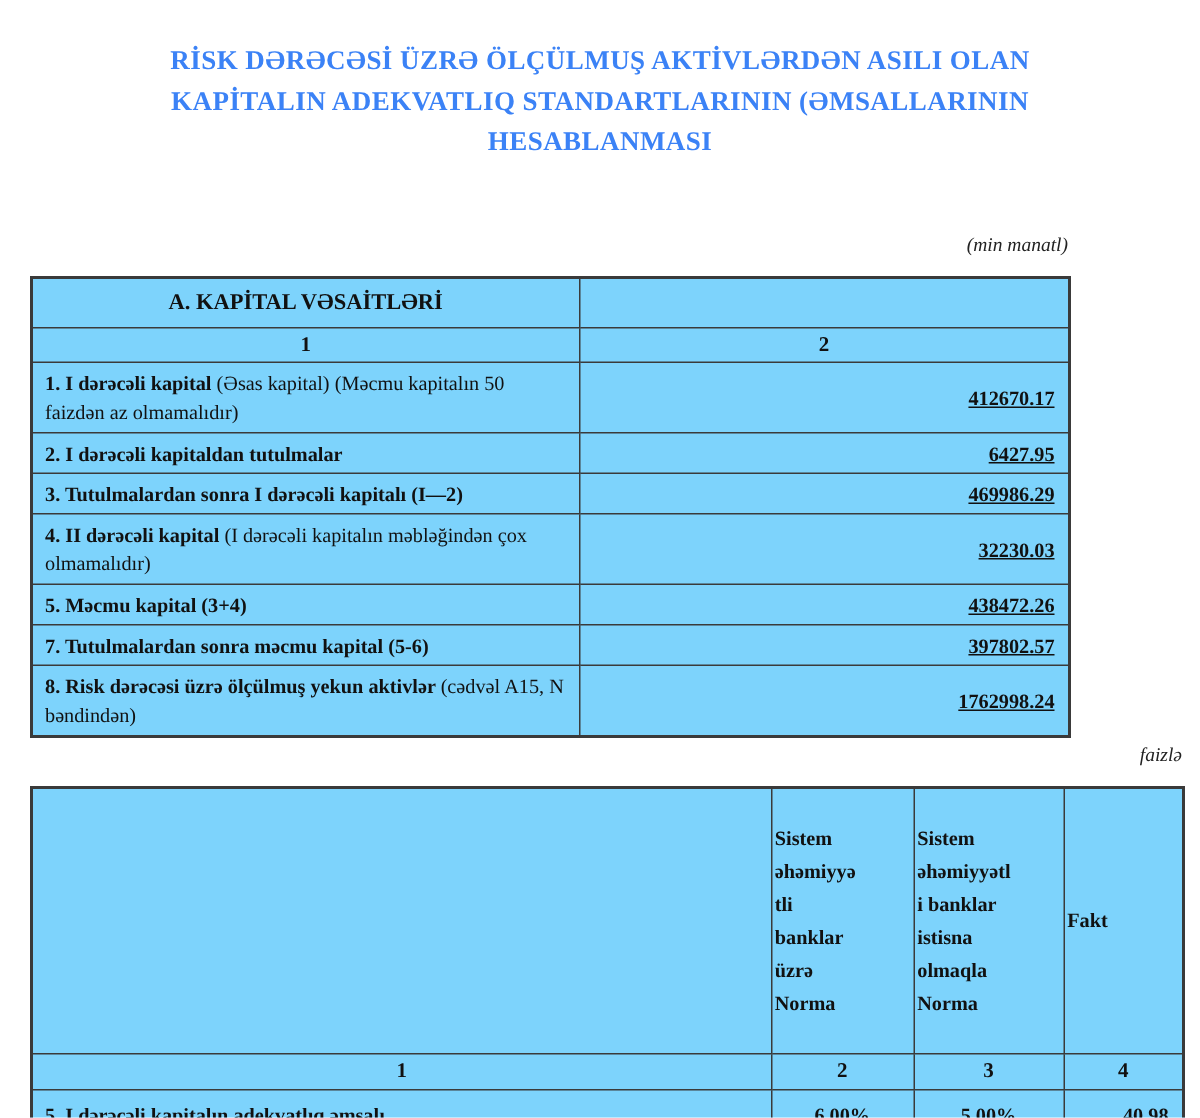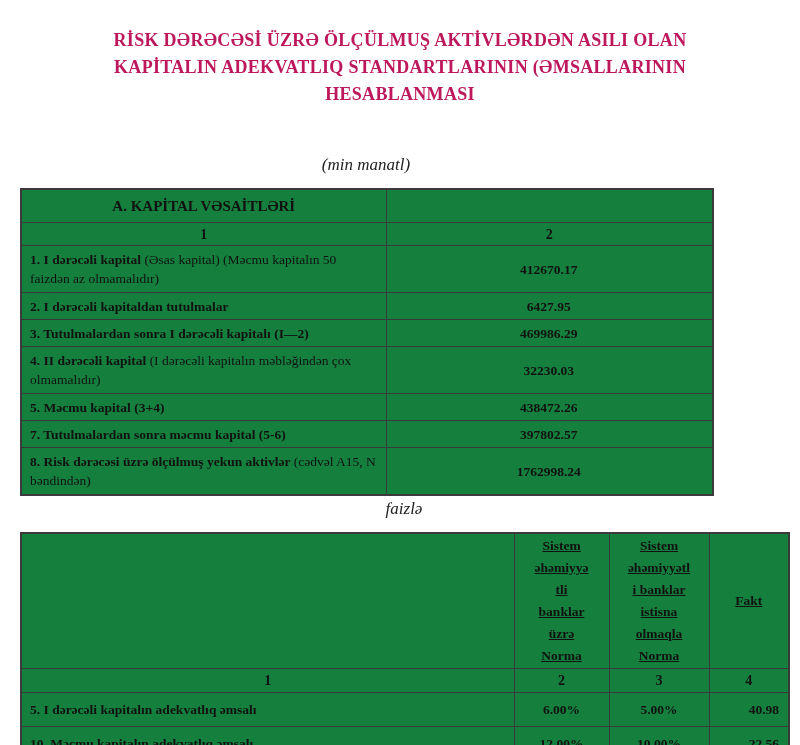--- a/index.html
+++ b/index.html
@@ -15,53 +15,53 @@
   .page { position: relative; width: 800px; height: 745px; }
 
   .doc-title {
     margin: 27px auto 0 auto;
     width: 730px;
     text-align: center;
     font-weight: bold;
     font-size: 18px;
     line-height: 27px;
     letter-spacing: 0.3px;
-    color: #be185d;
+    color: #3b82f6;
     white-space: pre-line;
   }
 
   .note {
     font-style: italic;
-    font-size: 17px;
+    font-size: 13px;
     color: #222222;
-    text-align: center;
+    text-align: right;
   }
   .note-top { width: 692px; margin: 47px 0 1px 20px; }
   .note-mid { width: 768px; margin: 3px 0 1px 20px; }
 
-  table { border-collapse: collapse; table-layout: fixed; background: #15803d; margin-top: 13px; }
+  table { border-collapse: collapse; table-layout: fixed; background: #7dd3fc; margin-top: 13px; }
   td { border: 1px solid #3a3a3a; overflow: hidden; }
 
   
   .t1 { margin-left: 20px; width: 692px; border: 2px solid #3a3a3a; }
   .t1 td { font-size: 13.5px; font-weight: bold; padding: 2px 8px; line-height: 19px; }
   .t1 .sec-hdr { text-align: center; font-size: 15px; height: 28px; vertical-align: middle; }
   .t1 .num td { text-align: center; font-size: 14px; height: 20px; padding: 1px; }
   .t1 .lbl { text-align: left; vertical-align: middle; }
-  .t1 .val { text-align: center; vertical-align: middle; padding-right: 9px; }
+  .t1 .val { text-align: right; vertical-align: middle; padding-right: 9px; text-decoration: underline; }
   .t1 tr.short td { height: 22px; }
   .t1 tr.tall td { height: 42px; }
   .rest { font-weight: normal; }
 
   
   .t2 { margin-left: 20px; width: 768px; border: 2px solid #3a3a3a; }
   .t2 td { font-size: 13.5px; font-weight: bold; line-height: 19px; }
   .t2 .head td {
-    text-align: center; vertical-align: middle;
-    white-space: pre-line; line-height: 22px; padding: 0 2px; height: 134px; text-decoration: underline;
+    text-align: left; vertical-align: middle;
+    white-space: pre-line; line-height: 22px; padding: 21px 2px; height: 134px;
   }
   .t2 .num td { text-align: center; font-size: 14px; height: 21px; padding: 1px; }
   .t2 .lbl { text-align: left; padding: 7px 8px; vertical-align: middle; }
   .t2 .ctr { text-align: center; vertical-align: middle; }
   .t2 .fakt { text-align: right; padding-right: 9px; vertical-align: middle; }
 </style>
 </head>
 <body>
 
 <div class="page">

